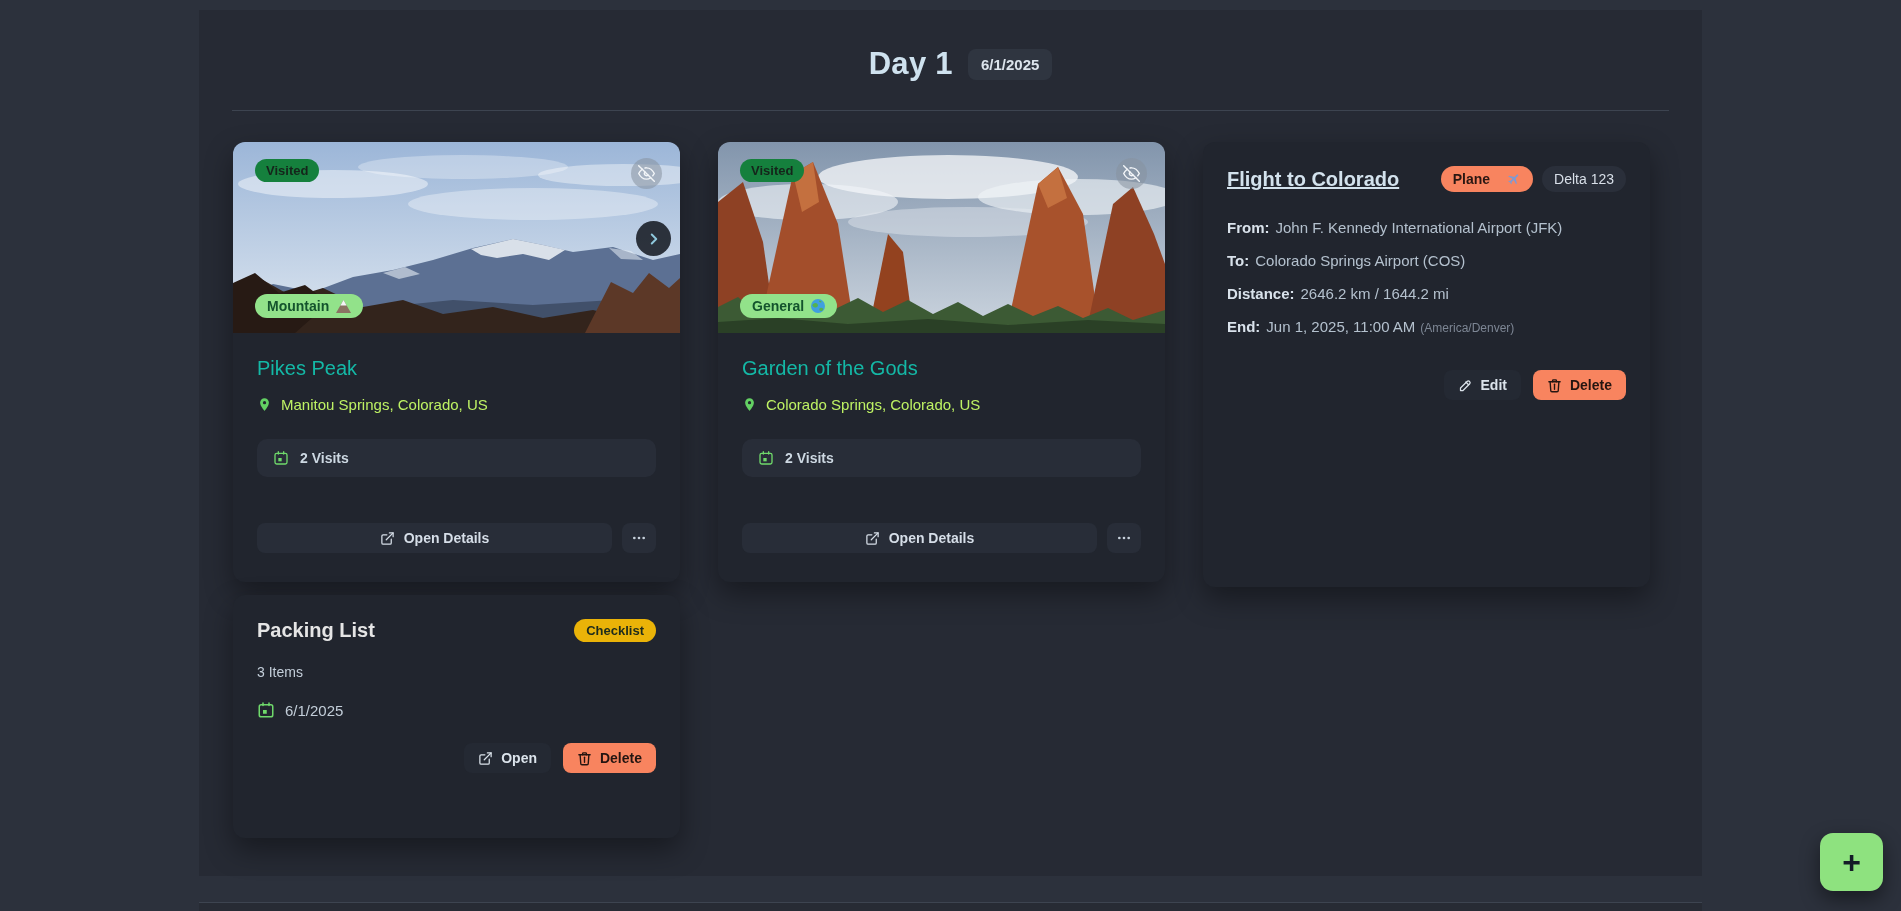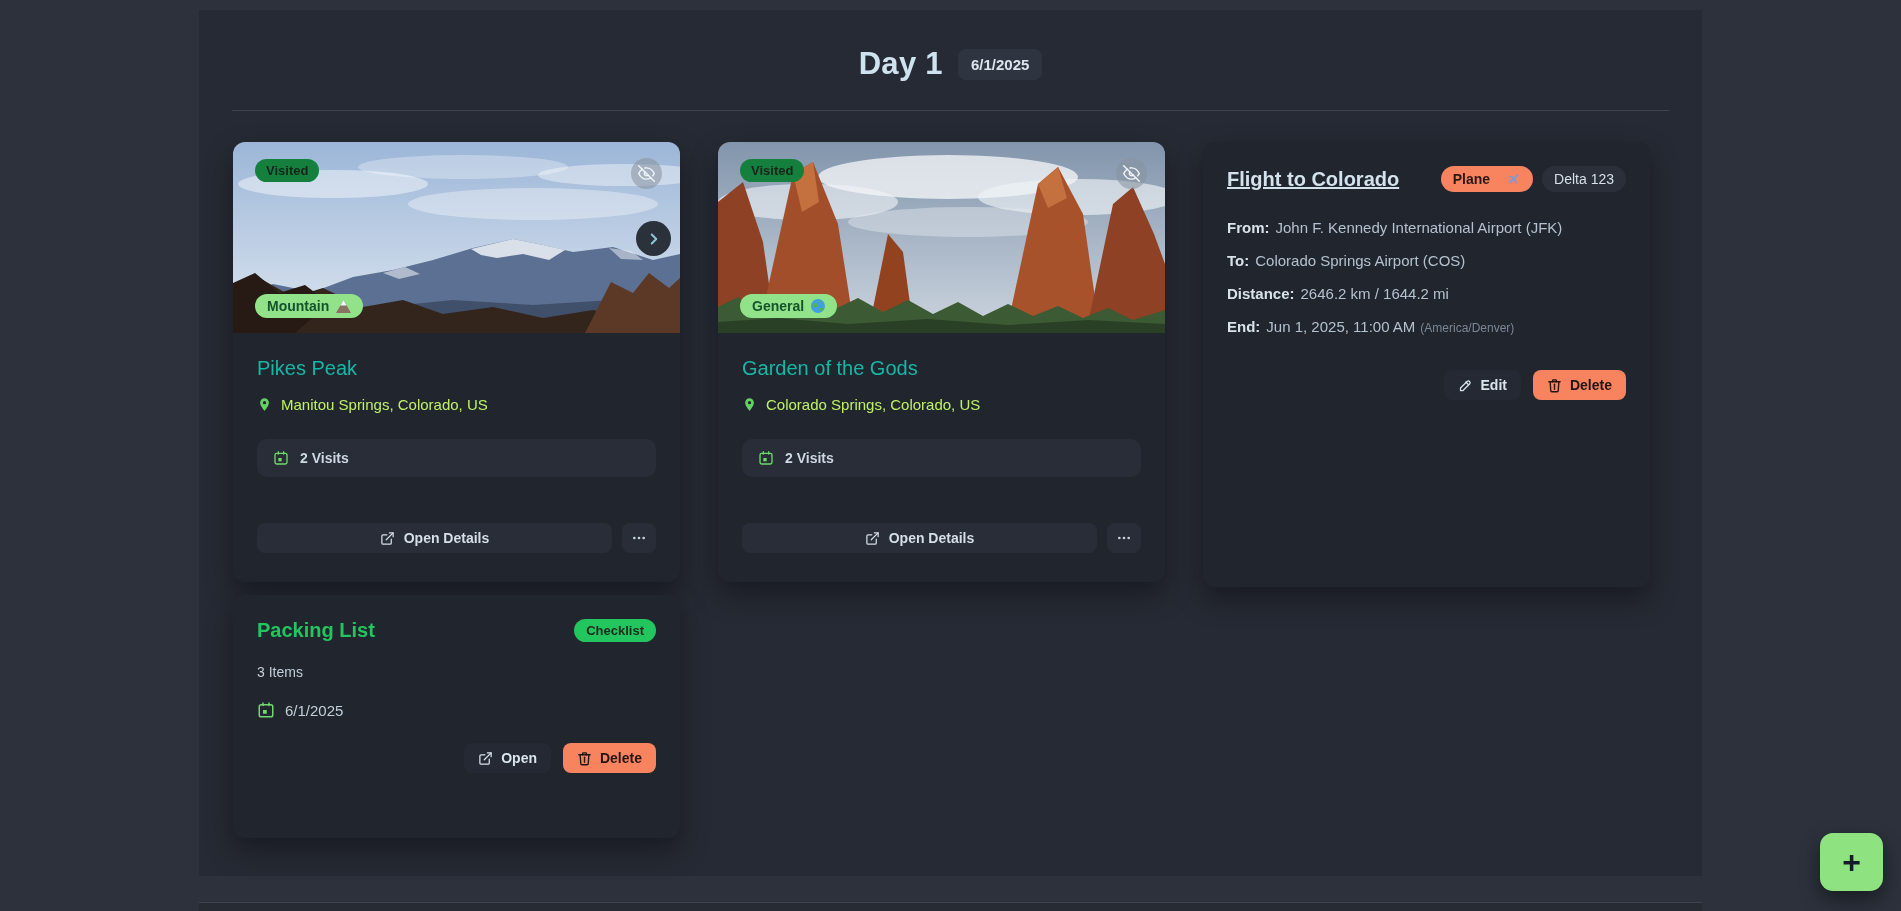--- a/index.html
+++ b/index.html
@@ -16,21 +16,21 @@
   .bottom-divider {
     position: absolute; left: 199px; top: 902px; width: 1503px; height: 1px;
     background: #3d4450;
   }
   .bottom-strip {
     position: absolute; left: 199px; top: 903px; width: 1503px; height: 8px;
     background: #272b34;
   }
   
   .day-header {
-    position: absolute; left: 0; top: 36px; width: 100%;
+    position: absolute; left: 10px; top: 36px; width: 100%;
     display: flex; align-items: center; justify-content: center; gap: 15px;
   }
   .day-title { font-size: 31px; font-weight: bold; color: #cfe2ef; letter-spacing: .3px; }
   .day-date-badge {
     background: #2f3540; color: #dce4ec; font-size: 15px; font-weight: 600;
     padding: 7px 13px; border-radius: 8px;
   }
   .header-divider {
     position: absolute; left: 33px; top: 100px; width: 1437px; height: 1px; background: #3d4450;
   }
@@ -122,23 +122,23 @@
     height: 30px; padding: 0 14px; font-size: 14px; font-weight: bold; cursor: pointer;
     font-family: inherit; display: inline-flex; align-items: center; gap: 8px;
   }
   .btn-orange {
     background: #f8845f; color: #241511; border: none; border-radius: 8px;
     height: 30px; padding: 0 14px; font-size: 14px; font-weight: bold; cursor: pointer;
     font-family: inherit; display: inline-flex; align-items: center; gap: 8px;
   }
   
   .checklist-header { display: flex; align-items: flex-start; justify-content: space-between; }
-  .checklist-title { font-size: 20px; font-weight: bold; color: #22c55e; }
+  .checklist-title { font-size: 20px; font-weight: bold; color: #e5e5e5; }
   .checklist-badge {
-    background: #22c55e; color: #1d2b1d; font-size: 13px; font-weight: 600;
+    background: #eab308; color: #1d2b1d; font-size: 13px; font-weight: 600;
     padding: 4px 12px; border-radius: 999px;
   }
   .items-count { margin-top: 22px; font-size: 14px; color: #c3ced9; }
   .checklist-date { margin-top: 21px; display: flex; align-items: center; gap: 10px;
     color: #c3ced9; font-size: 15px; }
   .checklist-actions { margin-top: 24px; display: flex; justify-content: flex-end; gap: 12px; }
   
   .fab {
     position: absolute; left: 1820px; top: 833px; width: 63px; height: 58px;
     background: #8ee27f; border: none; border-radius: 13px; cursor: pointer;

